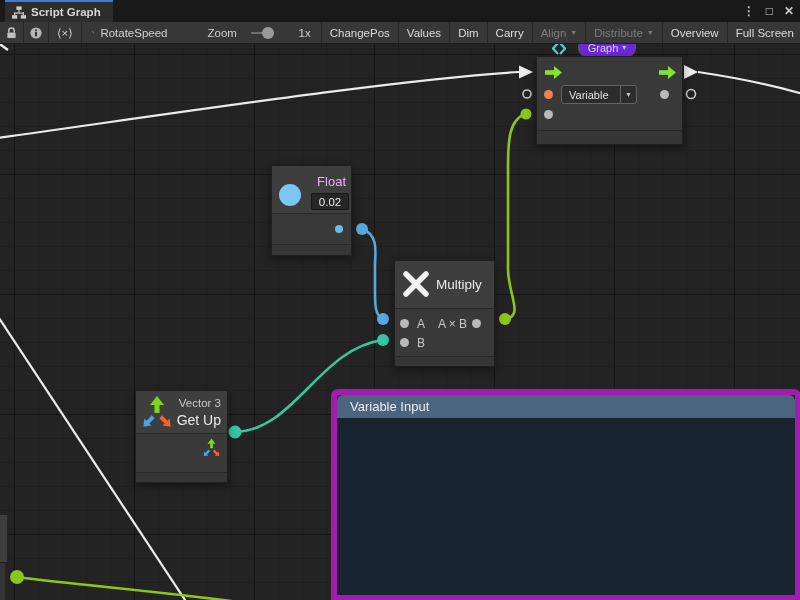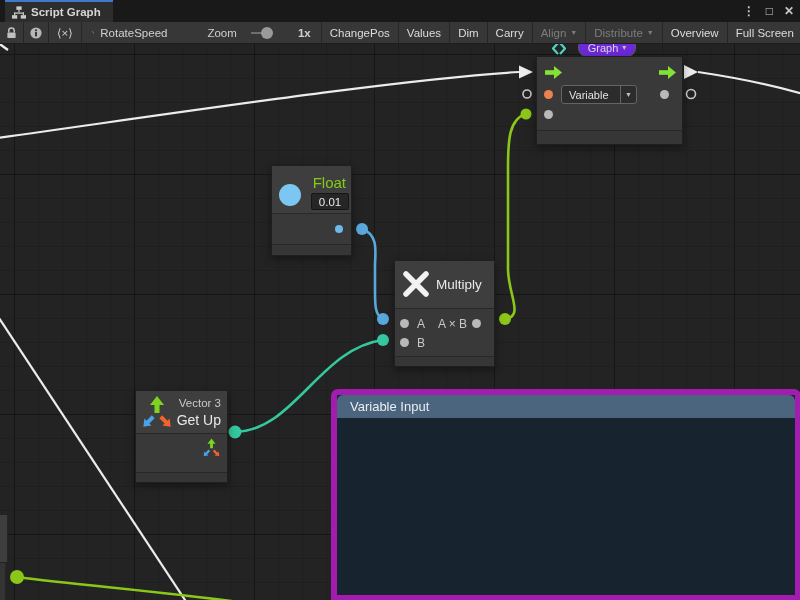--- a/index.html
+++ b/index.html
@@ -18,21 +18,21 @@
            border-bottom:1px solid #1d1d1d;box-sizing:border-box;display:flex;align-items:stretch;z-index:20;font-size:11.5px;}
   .tb-btn{display:flex;align-items:center;justify-content:center;border-right:1px solid #262626;
           color:#dcdcdc;padding:0 8px;white-space:nowrap;}
   .tb-btn.icon-only{padding:0 6px;}
   .tb-btn.disabled{color:#7d7d7d;}
   .tb-caret{font-size:7px;margin-left:4px;position:relative;top:0px;}
   #tb-graph-section{display:flex;align-items:center;border-right:1px solid #262626;padding:0 10px;gap:6px;flex:0 0 auto;width:240px;box-sizing:border-box;}
   #zoom-label{color:#cfcfcf;margin-left:34px;}
   #zoom-track{position:relative;width:86px;height:2px;background:#6e6e6e;margin-left:8px;}
   #zoom-knob{position:absolute;right:-5px;top:-5px;width:12px;height:12px;border-radius:50%;background:#9a9a9a;}
-  #zoom-level{color:#cfcfcf;margin-left:24px;font-weight:bold;}
+  #zoom-level{color:#cfcfcf;margin-left:24px;}
   #rotate-speed{color:#d2d2d2;}
   
   #canvas{position:absolute;left:0;top:44px;width:800px;height:556px;background-color:#232323;
     background-image:
       linear-gradient(rgba(0,0,0,.28) 1px, transparent 1px),
       linear-gradient(90deg, rgba(0,0,0,.28) 1px, transparent 1px),
       linear-gradient(rgba(0,0,0,.12) 1px, transparent 1px),
       linear-gradient(90deg, rgba(0,0,0,.12) 1px, transparent 1px);
     background-size:120px 120px,120px 120px,24px 24px,24px 24px;
     background-position:14px 10px;z-index:1;}
@@ -216,22 +216,22 @@
     </div>
     <div class="port-dot" style="left:123px;top:33px;width:9px;height:9px;"></div>
     <div class="port-dot" style="left:7px;top:53px;width:9px;height:9px;"></div>
     <div class="divider" style="top:74px"></div>
     <div class="footer" style="height:13px"></div>
   </div>
 
   <div class="node" style="left:271px;top:165px;width:81px;height:91px;">
     <div class="header" style="height:47px">
       <div style="position:absolute;left:7px;top:18px;width:22px;height:22px;border-radius:50%;background:#7cc6f2"></div>
-      <div style="position:absolute;right:5px;top:8px;font-size:15px;color:#84cc16">Float</div>
-      <div id="float-value">0.01</div>
+      <div style="position:absolute;right:5px;top:8px;font-size:13px;color:#f0abfc">Float</div>
+      <div id="float-value">0.02</div>
     </div>
     <div class="divider" style="top:47px"></div>
     <div class="port-dot" style="left:63px;top:59px;width:8px;height:8px;background:#6db9e8"></div>
     <div class="footer" style="height:10px"></div>
   </div>
 
   <div class="node" style="left:394px;top:260px;width:101px;height:107px;">
     <div class="header" style="height:47px">
       <svg style="position:absolute;left:7px;top:9px" width="28" height="28" viewBox="0 0 28 28">
         <path d="M4 4 L24 24 M24 4 L4 24" stroke="#f2f2f2" stroke-width="5.5" stroke-linecap="round"></path>

